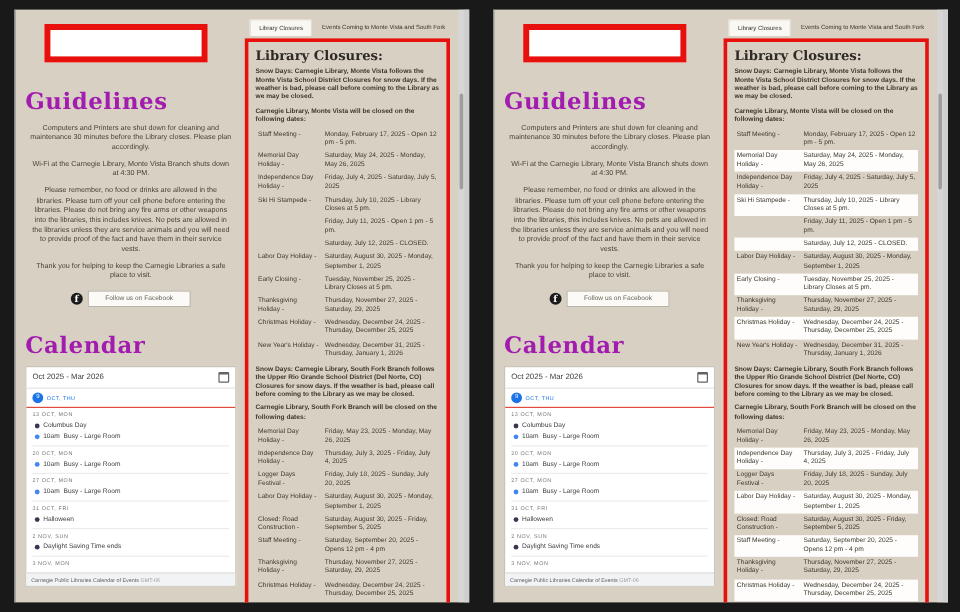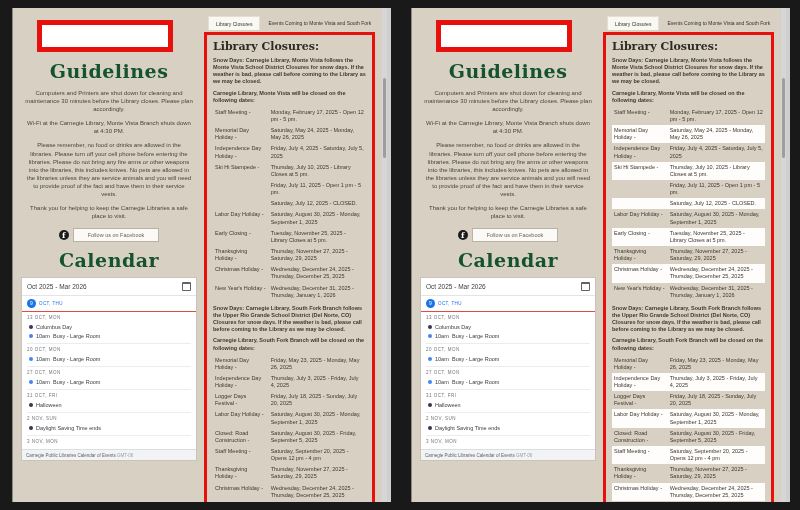--- a/index.html
+++ b/index.html
@@ -14,21 +14,21 @@
     flex:1 1 0;background:#d8d1c3;position:relative;overflow:hidden;
     display:flex;gap:7px;padding:4px 12px 8px 8px;box-sizing:border-box;
     border-right:4px solid #cfcfcf;border-left:1px solid #8a8a8a;
   }
   .scrollbar{position:absolute;top:0;right:0;bottom:0;width:5px;background:#d6d6d6;}
   .scrollbar::before{content:"";position:absolute;top:70px;left:1px;width:3px;height:80px;background:#9e9e9e;border-radius:2px;}
 
   
   .gcol{flex:0 0 176px;display:flex;flex-direction:column;}
   .redaction{width:126px;height:22px;margin:8px auto 4px 16px;background:#ffffff;border:5px solid #e8100c;}
-  h1.big{font-family:"DejaVu Serif",serif;font-weight:bold;font-size:19px;color:#14532d;text-align:center;margin:4px 0 4px;letter-spacing:.5px;}
+  h1.big{font-family:"DejaVu Serif",serif;font-weight:bold;font-size:19px;color:#a21caf;text-align:left;margin:18px 0 4px;letter-spacing:.5px;}
   .gpara{font-size:6px;line-height:1.35;color:#4a433a;text-align:center;margin:3px 4px;}
   .fb-row{display:flex;align-items:center;justify-content:center;gap:4px;margin:5px 0 3px;}
   .fb-icon{width:10px;height:10px;border-radius:50%;background:#1b1b1b;color:#fff;font-family:"DejaVu Serif",serif;font-weight:bold;font-size:8px;line-height:10px;text-align:center;display:inline-block;}
   .fb-btn{background:#fbfaf7;border:1px solid #b9b2a6;color:#6b6458;font-size:5.5px;padding:3px 14px;font-family:"Liberation Sans",sans-serif;cursor:pointer;}
 
   
   .cal{background:#ffffff;border:1px solid #c9c4ba;margin:2px 0 0;font-family:"Liberation Sans",sans-serif;}
   .cal-head{display:flex;justify-content:space-between;align-items:center;padding:4px 5px;border-bottom:1px solid #e4e4e4;}
   .cal-range{font-size:6.5px;color:#3c4043;}
   .cal-icon{width:7px;height:6px;border:1px solid #5f6368;border-top:2.5px solid #5f6368;border-radius:1px;display:inline-block;}

